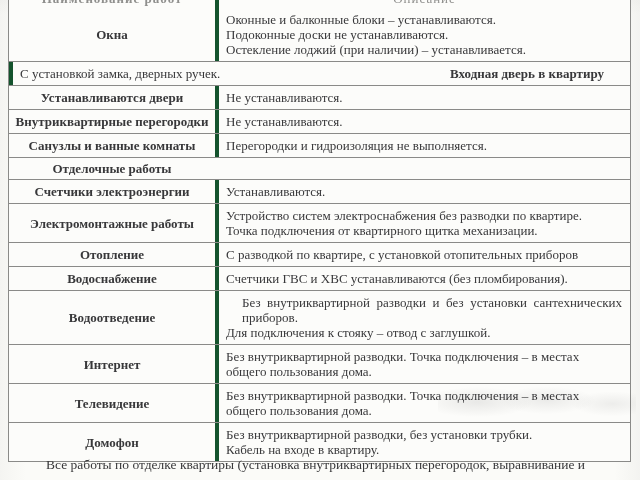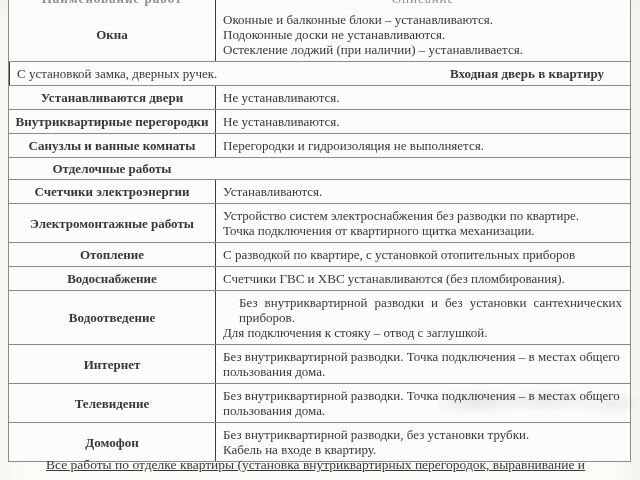--- a/index.html
+++ b/index.html
@@ -25,38 +25,38 @@
   .row{display:flex;border-top:1px solid #8a8a88;}
   .row:first-child{border-top:none;}
   .cell{box-sizing:border-box;}
   .name-cell{
     width:206px;flex:0 0 206px;
     display:flex;align-items:center;justify-content:center;
     text-align:center;padding:3px 6px;
     font-size:13px;line-height:15px;font-weight:bold;
   }
   .desc-cell{
-    flex:1 1 auto;border-left:1px solid #14532d;
+    flex:1 1 auto;border-left:4px solid #14532d;
     padding:4px 8px 4px 7px;
     font-size:13px;line-height:15px;
   }
   .desc-line{margin:0;}
   .desc-cell.justify .desc-line.j{text-align:justify;margin-left:16px;}
   .header-row{height:8px;position:relative;overflow:hidden;border-top:none;}
   .header-row .name-cell,.header-row .desc-cell{padding:0;align-items:flex-start;overflow:hidden;}
   .header-row span{
     display:block;width:100%;text-align:center;
     font-size:13px;line-height:15px;color:#8f8f8d;
     margin-top:-9px;letter-spacing:1px;
     filter:blur(.4px);
   }
   .footer-para{
     position:absolute;left:12px;right:8px;top:456px;
     font-size:13.5px;line-height:17px;
-    text-indent:34px;margin:0;white-space:nowrap;overflow:hidden;text-decoration:underline;
+    text-indent:34px;margin:0;white-space:nowrap;overflow:hidden;
   }
   .watermark{
     position:absolute;left:438px;top:384px;width:198px;height:36px;
     background:
       radial-gradient(ellipse 40% 60% at 20% 50%, rgba(60,60,60,.10), rgba(0,0,0,0) 70%),
       radial-gradient(ellipse 35% 55% at 55% 45%, rgba(60,60,60,.09), rgba(0,0,0,0) 70%),
       radial-gradient(ellipse 30% 50% at 88% 55%, rgba(60,60,60,.08), rgba(0,0,0,0) 70%);
     pointer-events:none;
   }
 </style>

